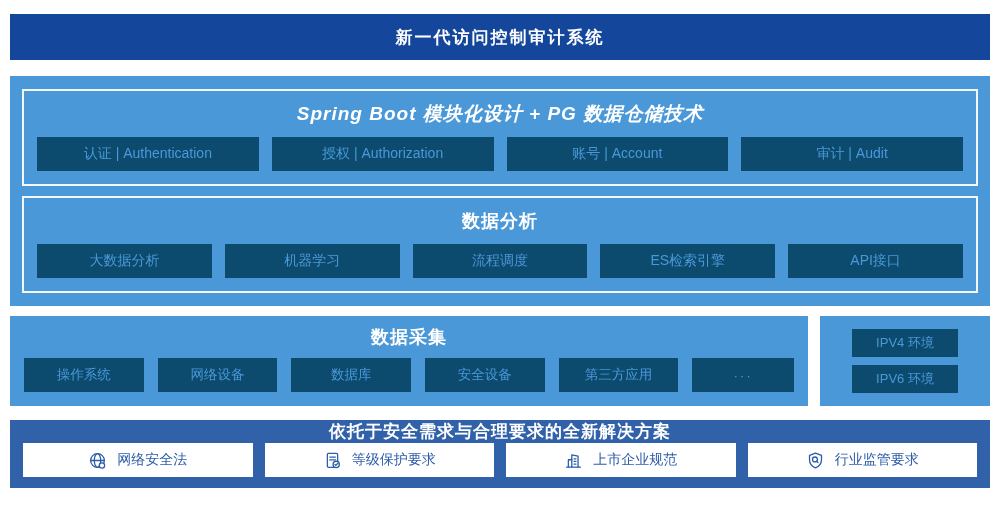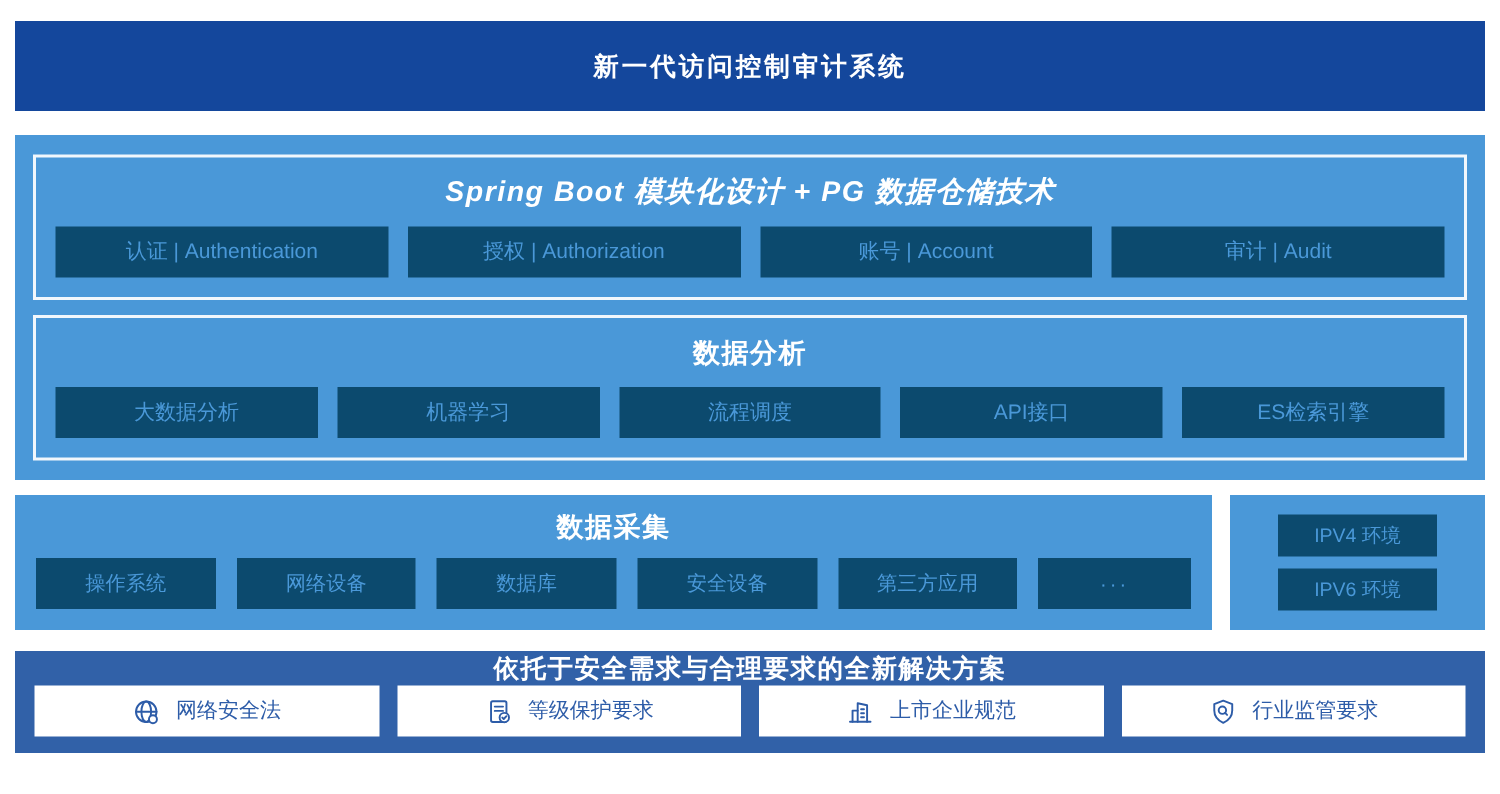--- a/index.html
+++ b/index.html
@@ -9,21 +9,21 @@
     width: 1000px;
     height: 529px;
     overflow: hidden;
     font-family: "Liberation Sans", "DejaVu Sans", sans-serif;
   }
   .page { width: 1000px; height: 529px; box-sizing: border-box; }
 
   
   .banner {
     margin: 14px 10px 0;
-    height: 60px;
+    height: 46px;
     background: #14479C;
     display: flex;
     align-items: center;
     justify-content: center;
   }
   .banner .title {
     color: #ffffff;
     font-size: 17px;
     font-weight: bold;
     letter-spacing: 2px;
@@ -174,22 +174,22 @@
         <div class="module">审计 | Audit</div>
       </div>
     </div>
 
     <div class="subbox">
       <div class="subbox-title">数据分析</div>
       <div class="module-row">
         <div class="module">大数据分析</div>
         <div class="module">机器学习</div>
         <div class="module">流程调度</div>
+        <div class="module">ES检索引擎</div>
         <div class="module">API接口</div>
-        <div class="module">ES检索引擎</div>
       </div>
     </div>
 
   </div>
 
   <div class="sec3-row">
 
     <div class="sec3">
       <div class="subbox-title">数据采集</div>
       <div class="collect-row">

